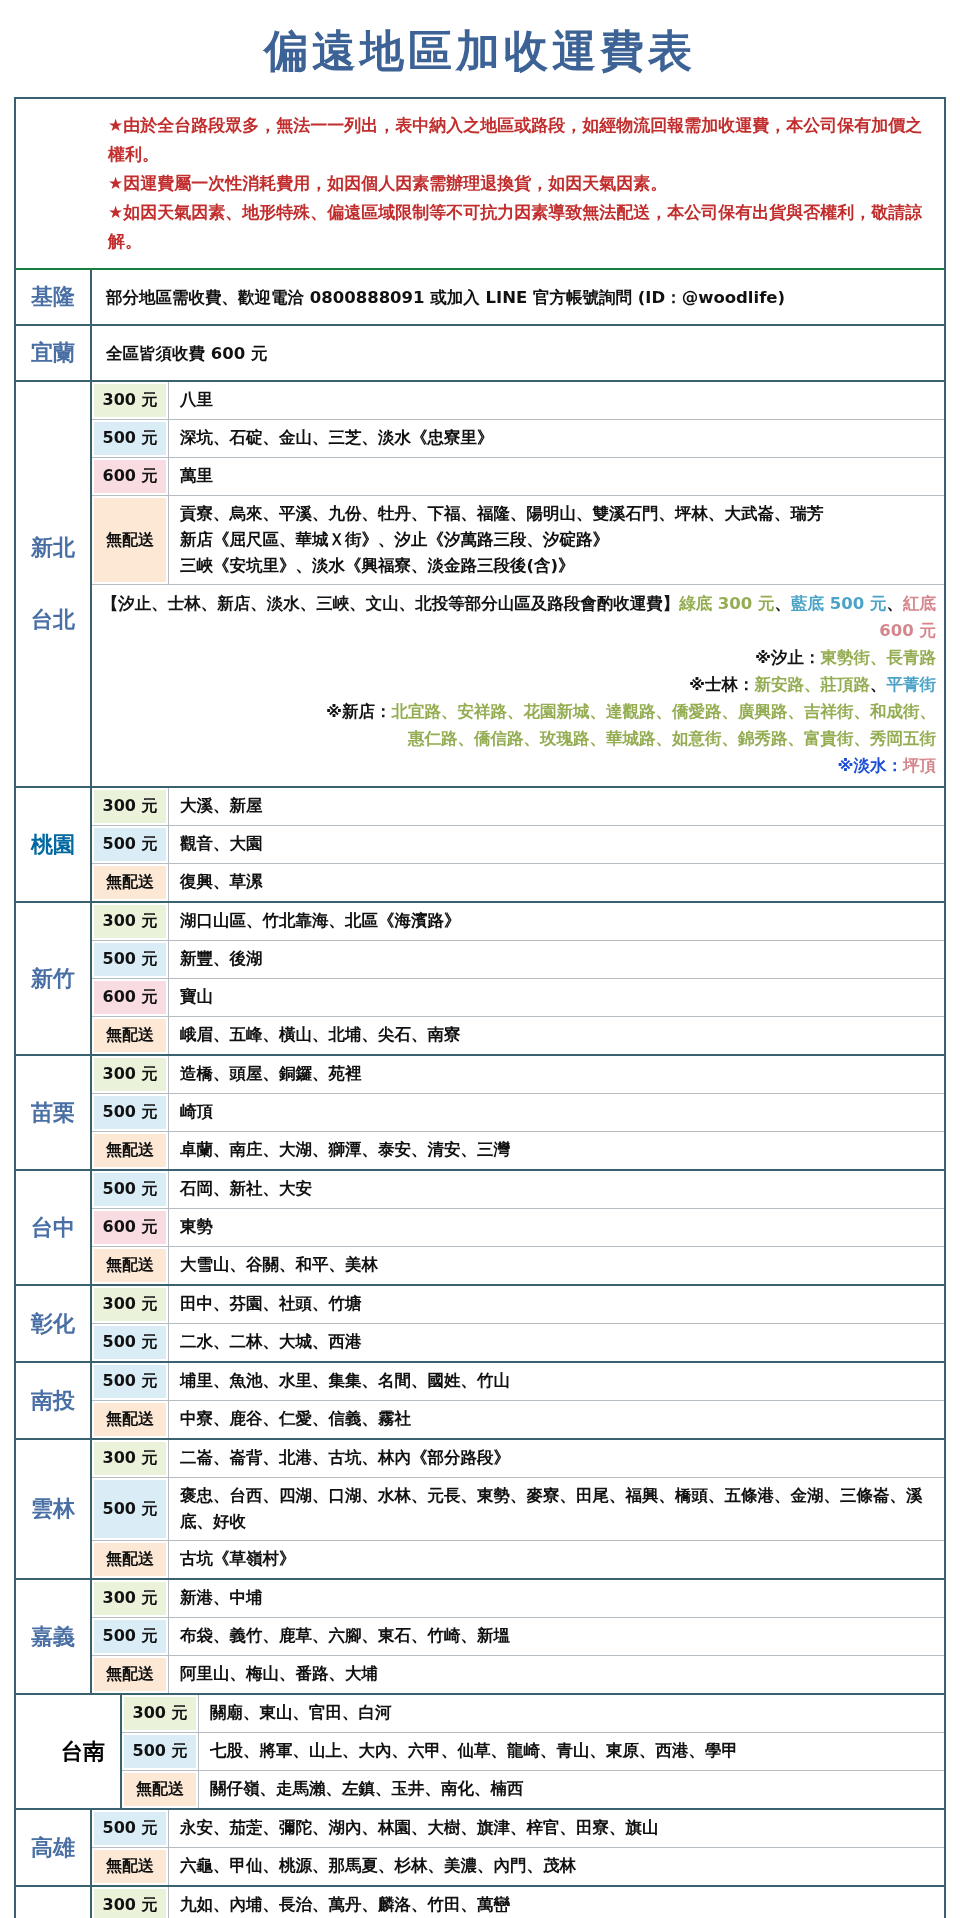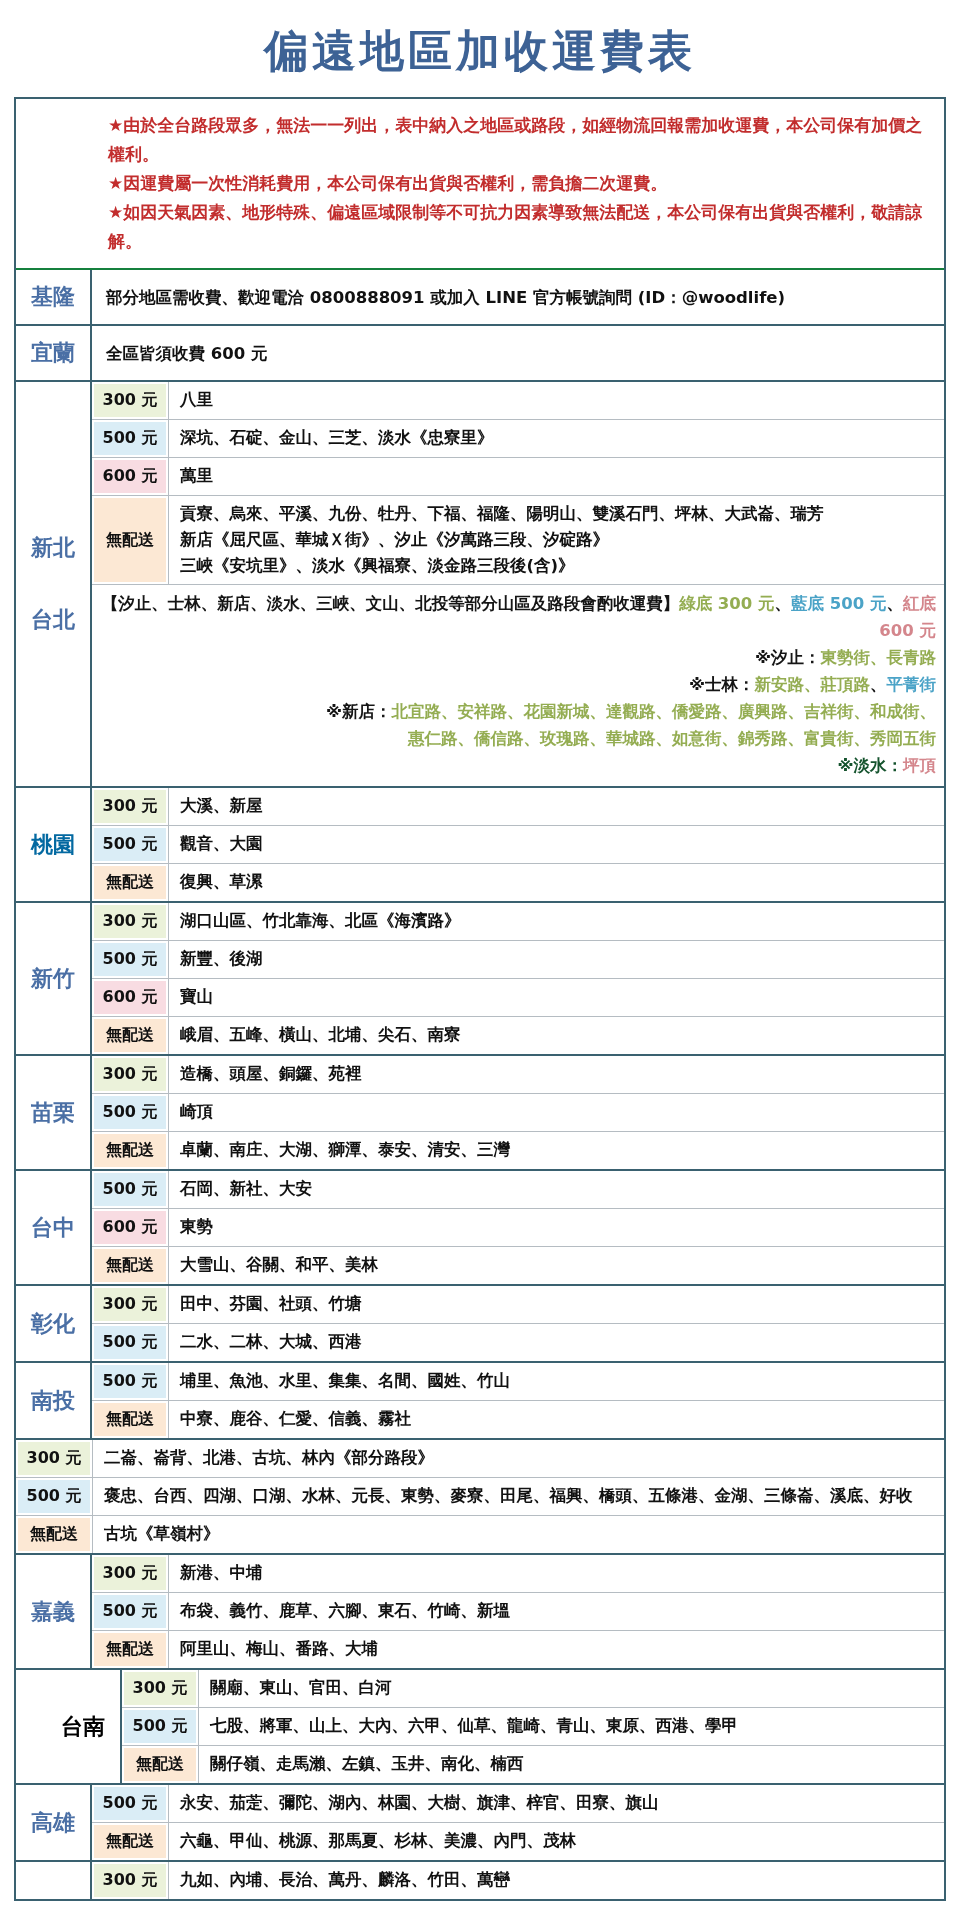--- a/index.html
+++ b/index.html
@@ -113,21 +113,21 @@
 </style>
 </head>
 <body>
 
 <div class="page">
   <h1 class="title">偏遠地區加收運費表</h1>
 
   <div class="table">
     <div class="notes">
       <div class="note-line">★由於全台路段眾多，無法一一列出，表中納入之地區或路段，如經物流回報需加收運費，本公司保有加價之權利。</div>
-      <div class="note-line">★因運費屬一次性消耗費用，本公司保有出貨與否權利，需負擔二次運費。</div>
+      <div class="note-line">★因運費屬一次性消耗費用，如因個人因素需辦理退換貨，如因天氣因素。</div>
       <div class="note-line">★如因天氣因素、地形特殊、偏遠區域限制等不可抗力因素導致無法配送，本公司保有出貨與否權利，敬請諒解。</div>
     </div>
     <div id="regions">
         <div class="region-block">
           <div class="region-name" style="color: rgb(74, 111, 165);">
             <div class="region-name-line">基隆</div>
           </div>
           <div class="region-body">
             <div class="text-row">部分地區需收費、歡迎電洽 0800888091 或加入 LINE 官方帳號詢問 (ID：@woodlife)</div>
           </div>
@@ -179,21 +179,21 @@
                 <div class="area-line">新店《屈尺區、華城Ｘ街》、汐止《汐萬路三段、汐碇路》</div>
                 <div class="area-line">三峽《安坑里》、淡水《興福寮、淡金路三段後(含)》</div>
               </div>
             </div>
             <div class="footnote">
               <div class="fn-line"><span class="fn-seg" style="color: rgb(21, 21, 21);">【汐止、士林、新店、淡水、三峽、文山、北投等部分山區及路段會酌收運費】</span><span class="fn-seg" style="color: rgb(148, 173, 82);">綠底 300 元</span><span class="fn-seg" style="color: rgb(21, 21, 21);">、</span><span class="fn-seg" style="color: rgb(75, 163, 199);">藍底 500 元</span><span class="fn-seg" style="color: rgb(21, 21, 21);">、</span><span class="fn-seg" style="color: rgb(212, 134, 140);">紅底 600 元</span></div>
               <div class="fn-line"><span class="fn-seg" style="color: rgb(21, 21, 21);">※汐止：</span><span class="fn-seg" style="color: rgb(148, 173, 82);">東勢街、長青路</span></div>
               <div class="fn-line"><span class="fn-seg" style="color: rgb(21, 21, 21);">※士林：</span><span class="fn-seg" style="color: rgb(148, 173, 82);">新安路、莊頂路</span><span class="fn-seg" style="color: rgb(21, 21, 21);">、</span><span class="fn-seg" style="color: rgb(75, 163, 199);">平菁街</span></div>
               <div class="fn-line"><span class="fn-seg" style="color: rgb(21, 21, 21);">※新店：</span><span class="fn-seg" style="color: rgb(148, 173, 82);">北宜路、安祥路、花園新城、達觀路、僑愛路、廣興路、吉祥街、和成街、</span></div>
               <div class="fn-line fn-indent"><span class="fn-seg" style="color: rgb(148, 173, 82); margin-left: 36px;">惠仁路、僑信路、玫瑰路、華城路、如意街、錦秀路、富貴街、秀岡五街</span></div>
-              <div class="fn-line"><span class="fn-seg" style="color: #14532d;">※淡水：</span><span class="fn-seg" style="color: rgb(212, 134, 140);">坪頂</span></div>
+              <div class="fn-line"><span class="fn-seg" style="color: #1d4ed8;">※淡水：</span><span class="fn-seg" style="color: rgb(212, 134, 140);">坪頂</span></div>
             </div>
           </div>
         </div>
         <div class="region-block">
           <div class="region-name" style="color: #0369a1;">
             <div class="region-name-line">桃園</div>
           </div>
           <div class="region-body">
             <div class="fee-row">
               <div class="fee-col">
@@ -362,20 +362,23 @@
               <div class="fee-col">
                 <div class="fee-box" style="background: rgb(252, 232, 212);">無配送</div>
               </div>
               <div class="area-cell">
                 <div class="area-line">中寮、鹿谷、仁愛、信義、霧社</div>
               </div>
             </div>
           </div>
         </div>
         <div class="region-block">
+          <div class="region-name" style="color: rgb(74, 111, 165);">
+            <div class="region-name-line">雲林</div>
+          </div>
           <div class="region-body">
             <div class="fee-row">
               <div class="fee-col">
                 <div class="fee-box" style="background: rgb(235, 242, 218);">300 元</div>
               </div>
               <div class="area-cell">
                 <div class="area-line">二崙、崙背、北港、古坑、林內《部分路段》</div>
               </div>
             </div>
             <div class="fee-row">

